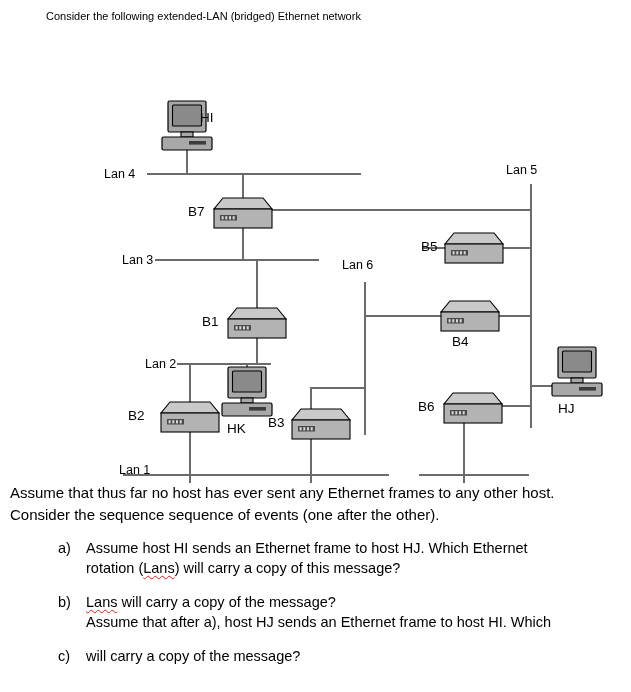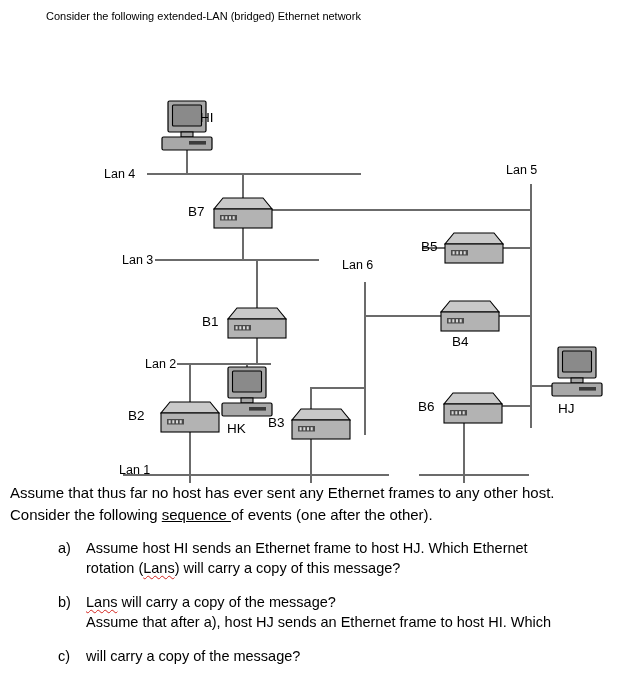--- a/index.html
+++ b/index.html
@@ -47,21 +47,21 @@
   
   #assume-block {
     position: absolute;
     left: 10px;
     top: 482px;
     width: 615px;
     font-size: 15px;
     line-height: 21.5px;
   }
   #assume-block .line { white-space: pre; }
-  .ul-plain { text-decoration: underline; }
+  .ul-plain { }
 
   
   #questions {
     position: absolute;
     left: 58px;
     top: 538px;
     width: 570px;
     font-size: 14.5px;
     line-height: 20px;
   }
@@ -246,21 +246,21 @@
 
   <g stroke="#6b6b6b" stroke-width="1.6" shape-rendering="crispEdges">
     <line x1="146" y1="162" x2="148" y2="162"></line>
     <line x1="168" y1="266" x2="170" y2="266"></line>
   </g>
 </svg>
 </div>
 
 <div id="assume-block">
   <div class="line">Assume that thus far no host has ever sent any Ethernet frames to any other host.</div>
-  <div class="line"><span>Consider the following </span><span class="ul-plain">sequence </span><span>of events (one after the other).</span></div>
+  <div class="line"><span>Consider the sequence </span><span class="ul-plain">sequence </span><span>of events (one after the other).</span></div>
 </div>
 
 <div id="questions">
 
   <div class="qitem">
     <span class="qmark">a)</span>
     <span class="qtext">
       <span class="line">Assume host HI sends an Ethernet frame to host HJ. Which Ethernet</span>
       <span class="line"><span>rotation (</span><span class="sp">Lans</span><span>) will carry a copy of this message?</span></span>
     </span>

